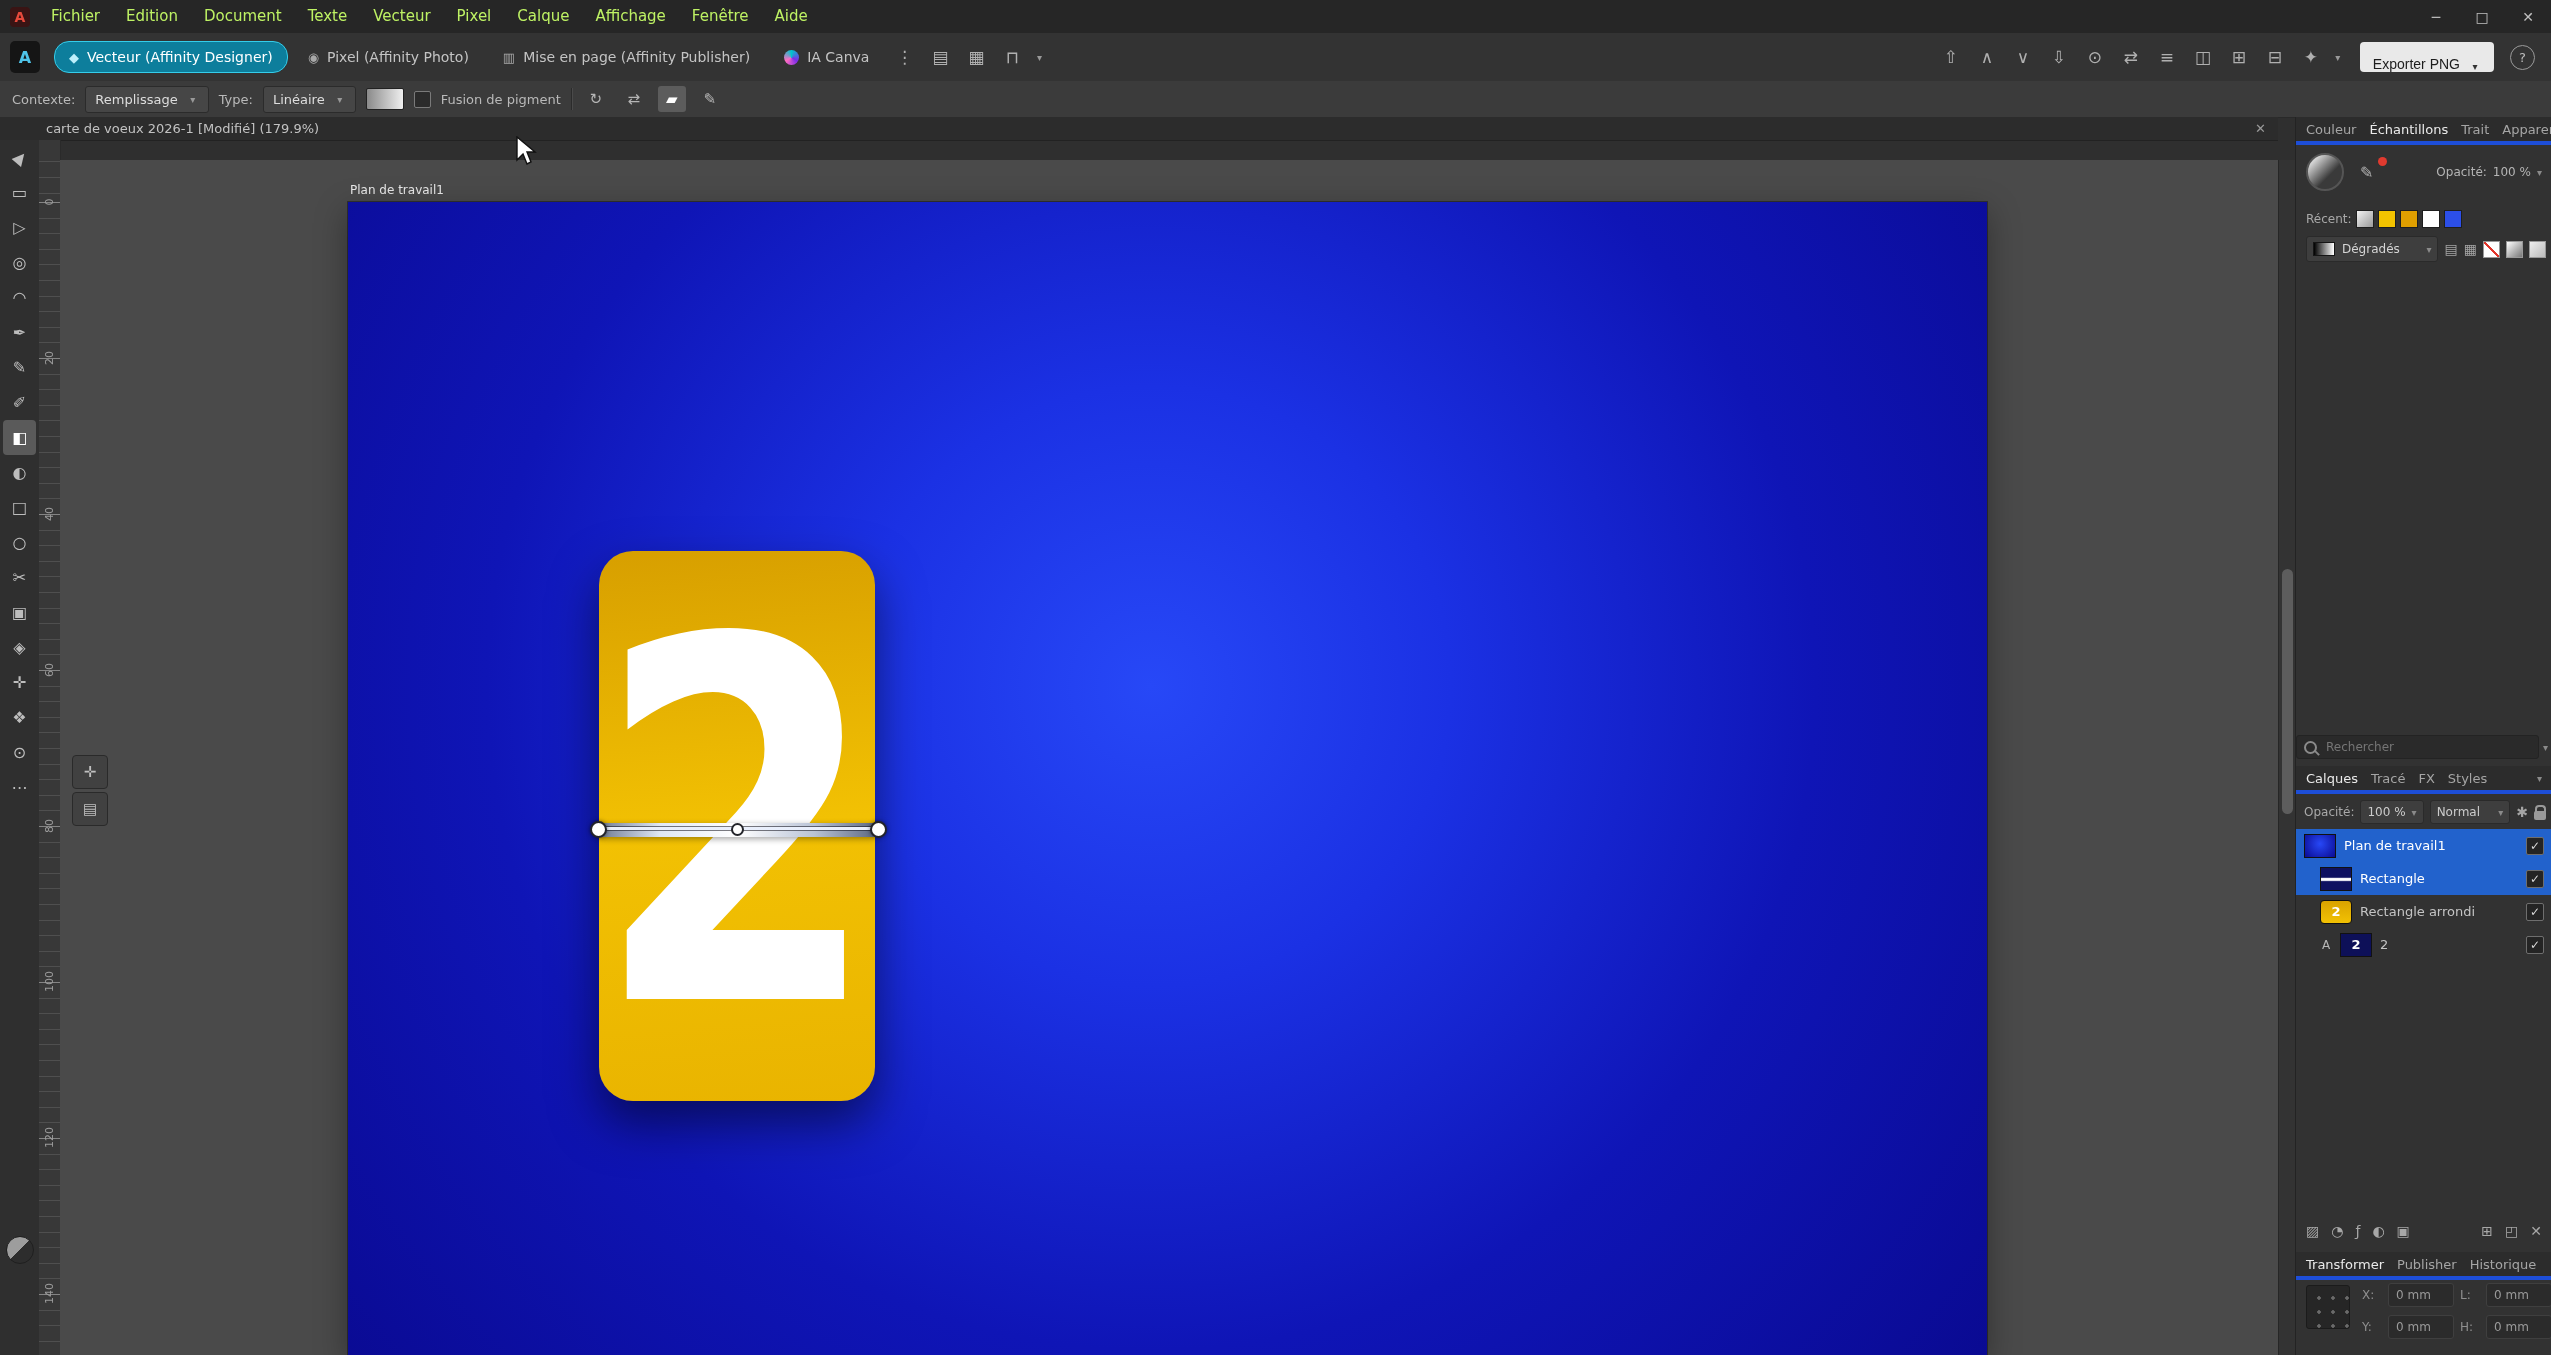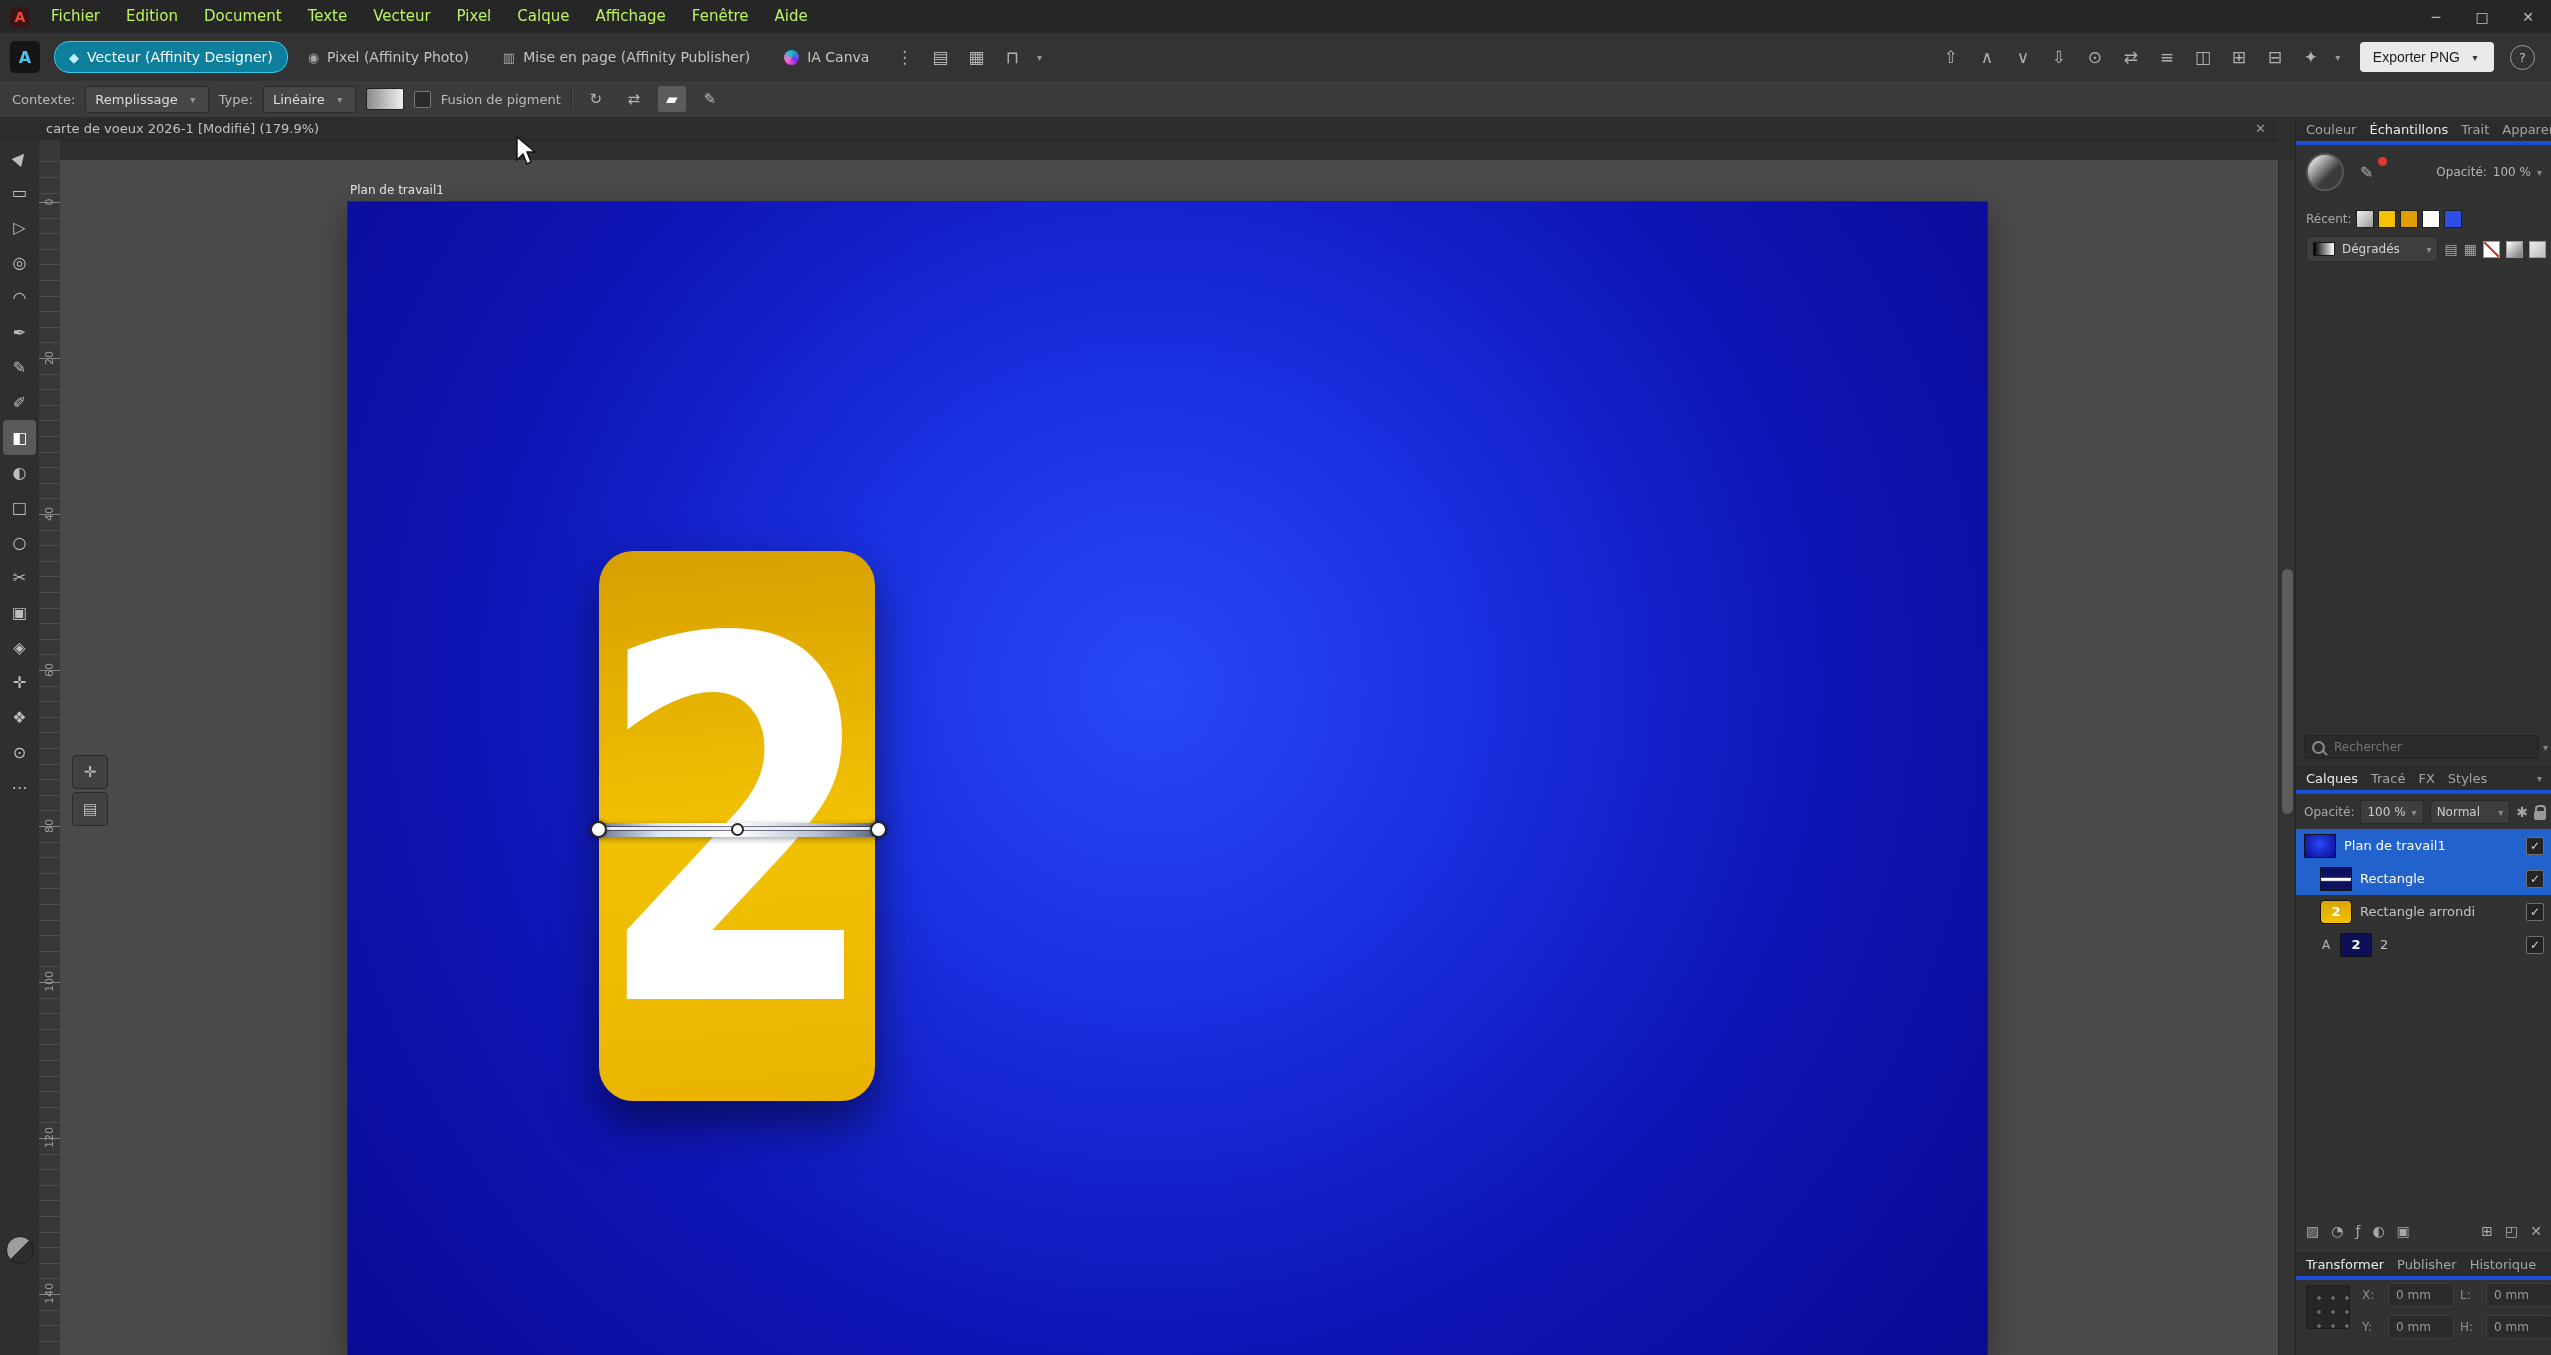--- a/index.html
+++ b/index.html
@@ -15,21 +15,21 @@
   .main-toolbar{position:absolute;top:33px;left:0;right:0;height:48px;background:#333333;border-bottom:1px solid #262626;display:flex;align-items:center;padding:0 10px;gap:6px}
   .app-tile{width:30px;height:32px;border-radius:5px;background:#151515;color:#4fc3e8;font-weight:bold;font-size:16px;display:flex;align-items:center;justify-content:center;margin-right:8px}
   .persona{display:flex;align-items:center;gap:8px;height:30px;border-radius:15px;padding:0 14px;font-size:14px;color:#c4c4c4}
   .persona.active{background:#0d7e9c;border:1px solid #35cdea;color:#fff}
   .picon{font-size:13px;color:#a8a8a8}
   .persona.active .picon{color:#bdeffb}
   .canva-dot{width:15px;height:15px;border-radius:50%;background:conic-gradient(#00c4cc,#7d2ae8,#ff6dc1,#00c4cc)}
   .tb-icon{width:30px;height:34px;display:flex;align-items:center;justify-content:center;color:#b0b0b0;font-size:17px}
   .chev{font-size:10px;color:#999;width:12px;text-align:center}
   .spacer{flex:1}
-  .export-btn{display:flex;align-items:center;gap:9px;background:#e9e9e9;color:#1d1d1d;border-radius:4px;height:30px;padding:0 13px;font-size:14px;margin:0 10px}
+  .export-btn{display:flex;align-items:flex-end;gap:9px;background:#e9e9e9;color:#1d1d1d;border-radius:4px;height:30px;padding:0 13px;font-size:14px;margin:0 10px}
   .export-btn .chev{color:#333}
   .help-btn{width:23px;height:23px;border:1px solid #9a9a9a;border-radius:50%;color:#bdbdbd;font-size:13px;display:flex;align-items:center;justify-content:center;margin-right:6px}
   
   .context-bar{position:absolute;top:81px;left:0;right:0;height:36px;background:#3b3b3b;border-bottom:1px solid #292929;display:flex;align-items:center;gap:10px;padding:0 12px;font-size:13px;color:#b9b9b9}
   .dropdown{height:25px;background:#464646;border:1px solid #2b2b2b;border-radius:3px;display:flex;align-items:center;gap:9px;padding:0 9px;color:#dddddd;font-size:13px}
   .grad-preview{width:36px;height:20px;border:1px solid #222;border-radius:2px;background:linear-gradient(90deg,#8a8a8a,#efefef)}
   .checkbox{width:15px;height:15px;border:1px solid #7a7a7a;background:#2b2b2b;border-radius:2px}
   .cbar-icon{width:28px;height:26px;display:flex;align-items:center;justify-content:center;color:#b5b5b5;font-size:15px;border-radius:3px}
   .cbar-icon.active{background:#5c5c5c;color:#fff}
   .vdiv{width:1px;height:22px;background:#2b2b2b;box-shadow:1px 0 0 #4a4a4a}
@@ -94,21 +94,21 @@
   .none-chip{width:17px;height:15px;border:1px solid #999;background:linear-gradient(to top right,#fff 44%,#e0352b 46% 54%,#fff 56%)}
   .chip-g1{width:17px;height:15px;border:1px solid #999;background:linear-gradient(135deg,#fff,#777)}
   .chip-g2{width:17px;height:15px;border:1px solid #999;background:linear-gradient(135deg,#eee,#bbb)}
   .preset-list{position:absolute;top:150px;left:0;right:0}
   .preset{display:flex;align-items:center;gap:8px;height:21px;padding:0 12px;font-size:12px;color:#c6c6c6}
   .pthumb{width:30px;height:13px;border:1px solid #151515;flex:none}
   .g-bw{background:linear-gradient(90deg,#000,#fff)}
   .g-wb{background:linear-gradient(90deg,#fff,#000)}
   .g-bt{background:linear-gradient(90deg,#000,rgba(0,0,0,0)),conic-gradient(#cfcfcf 25%,#fff 0 50%,#cfcfcf 0 75%,#fff 0) 0 0/8px 8px repeat}
   .g-wt{background:linear-gradient(90deg,#fff,rgba(255,255,255,0)),conic-gradient(#cfcfcf 25%,#fff 0 50%,#cfcfcf 0 75%,#fff 0) 0 0/8px 8px repeat}
-  .search-row{position:absolute;top:618px;left:8px;right:4px;height:24px;display:flex;align-items:center;gap:4px}
+  .search-row{position:absolute;top:618px;left:0;right:4px;height:24px;display:flex;align-items:center;gap:4px}
   .search-box{flex:1;height:22px;background:#2a2a2a;border:1px solid #232323;border-radius:3px;display:flex;align-items:center;gap:7px;padding:0 7px}
   .mag{width:9px;height:9px;border:2px solid #8b8b8b;border-radius:50%;position:relative;flex:none}
   .mag::after{content:"";position:absolute;width:6px;height:2px;background:#8b8b8b;right:-5px;bottom:-2px;transform:rotate(45deg)}
   .search-box input{background:transparent;border:none;outline:none;color:#bbb;font-size:12px;width:100%;font-family:inherit}
   .tabs2{top:649px}
   .tabs3{top:1135px}
   .blend-row{position:absolute;top:682px;left:8px;right:6px;height:26px;display:flex;align-items:center;gap:6px;font-size:12px;color:#a9a9a9}
   .sm-dd{height:22px;background:#3e3e3e;border:1px solid #2a2a2a;border-radius:3px;display:flex;align-items:center;gap:6px;padding:0 6px;color:#cccccc;font-size:12px}
   .gear{color:#a5a5a5;font-size:14px}
   .lock{width:12px;height:9px;background:#9a9a9a;border-radius:2px;position:relative;margin-top:6px}

